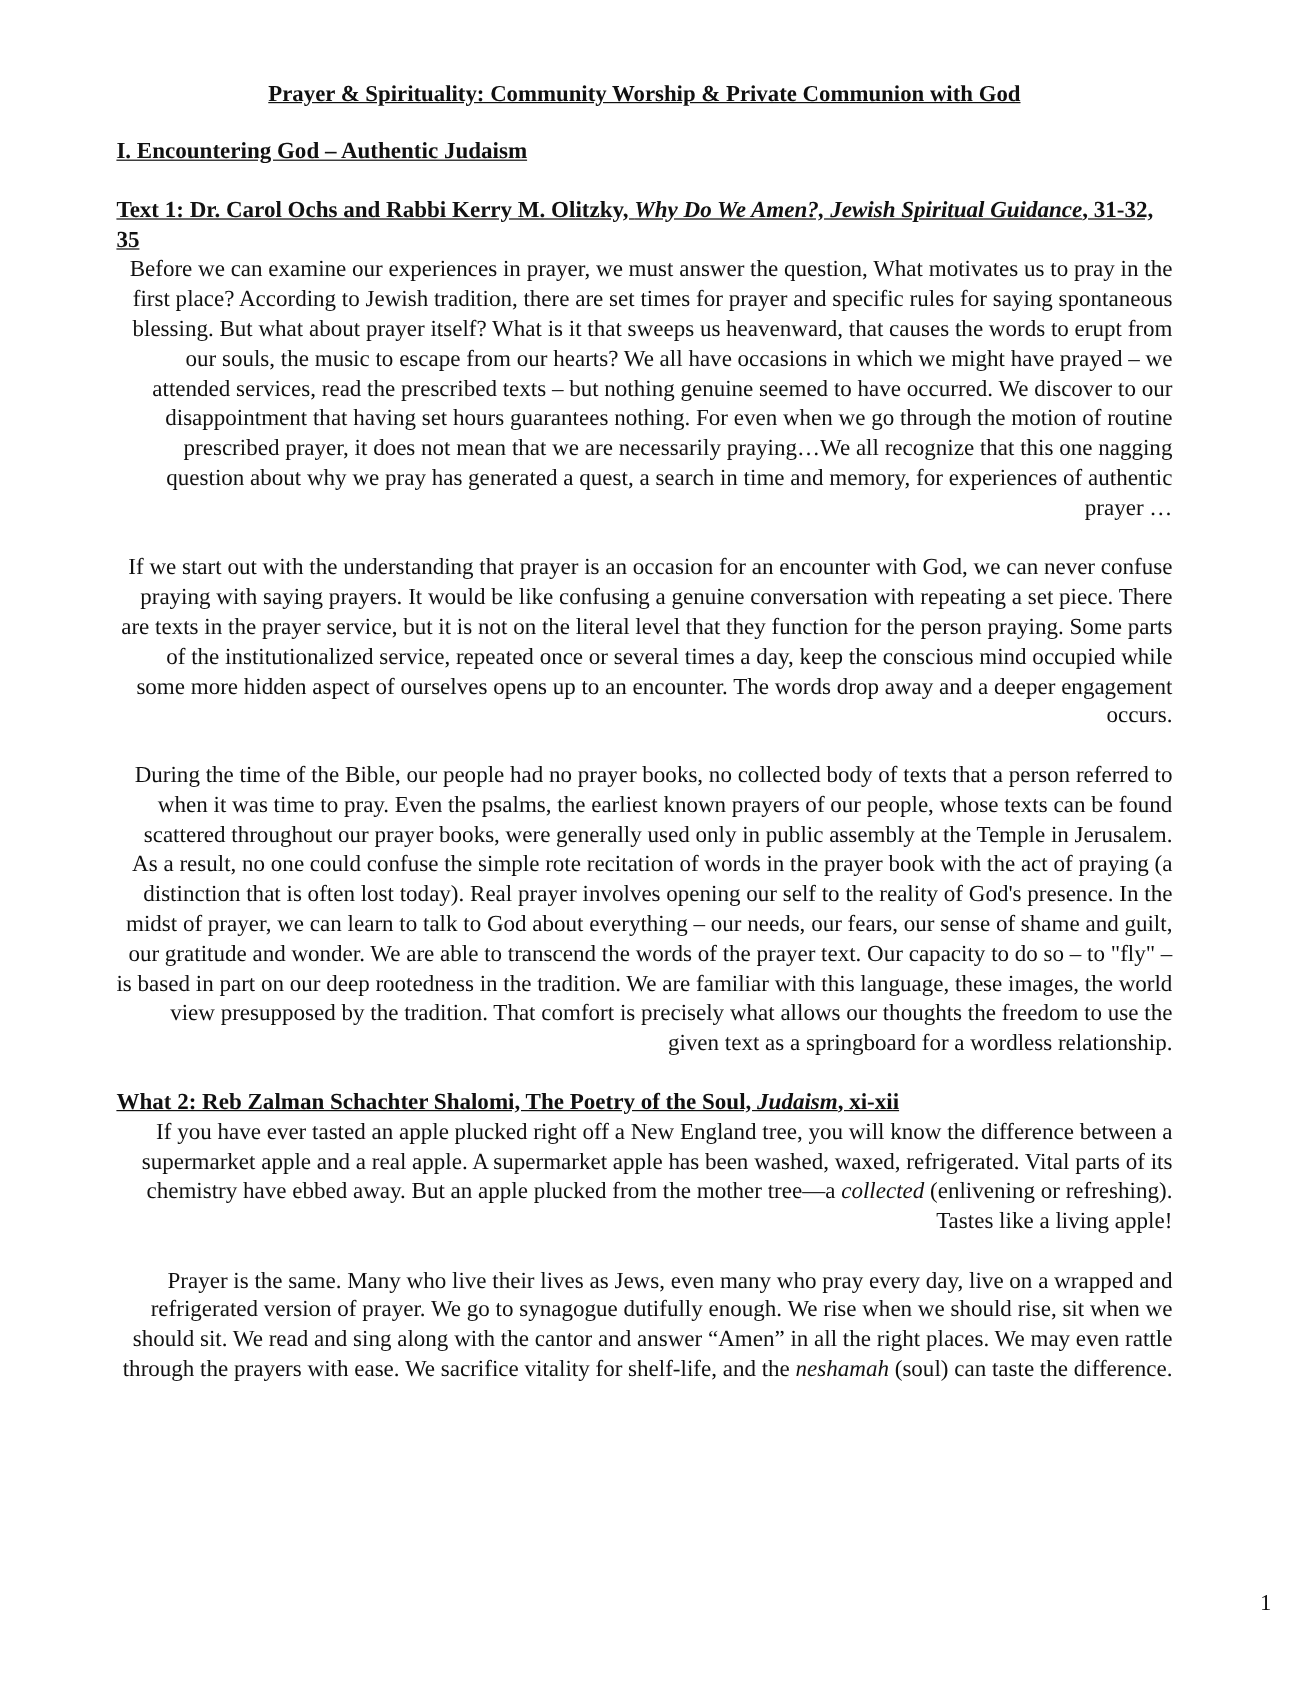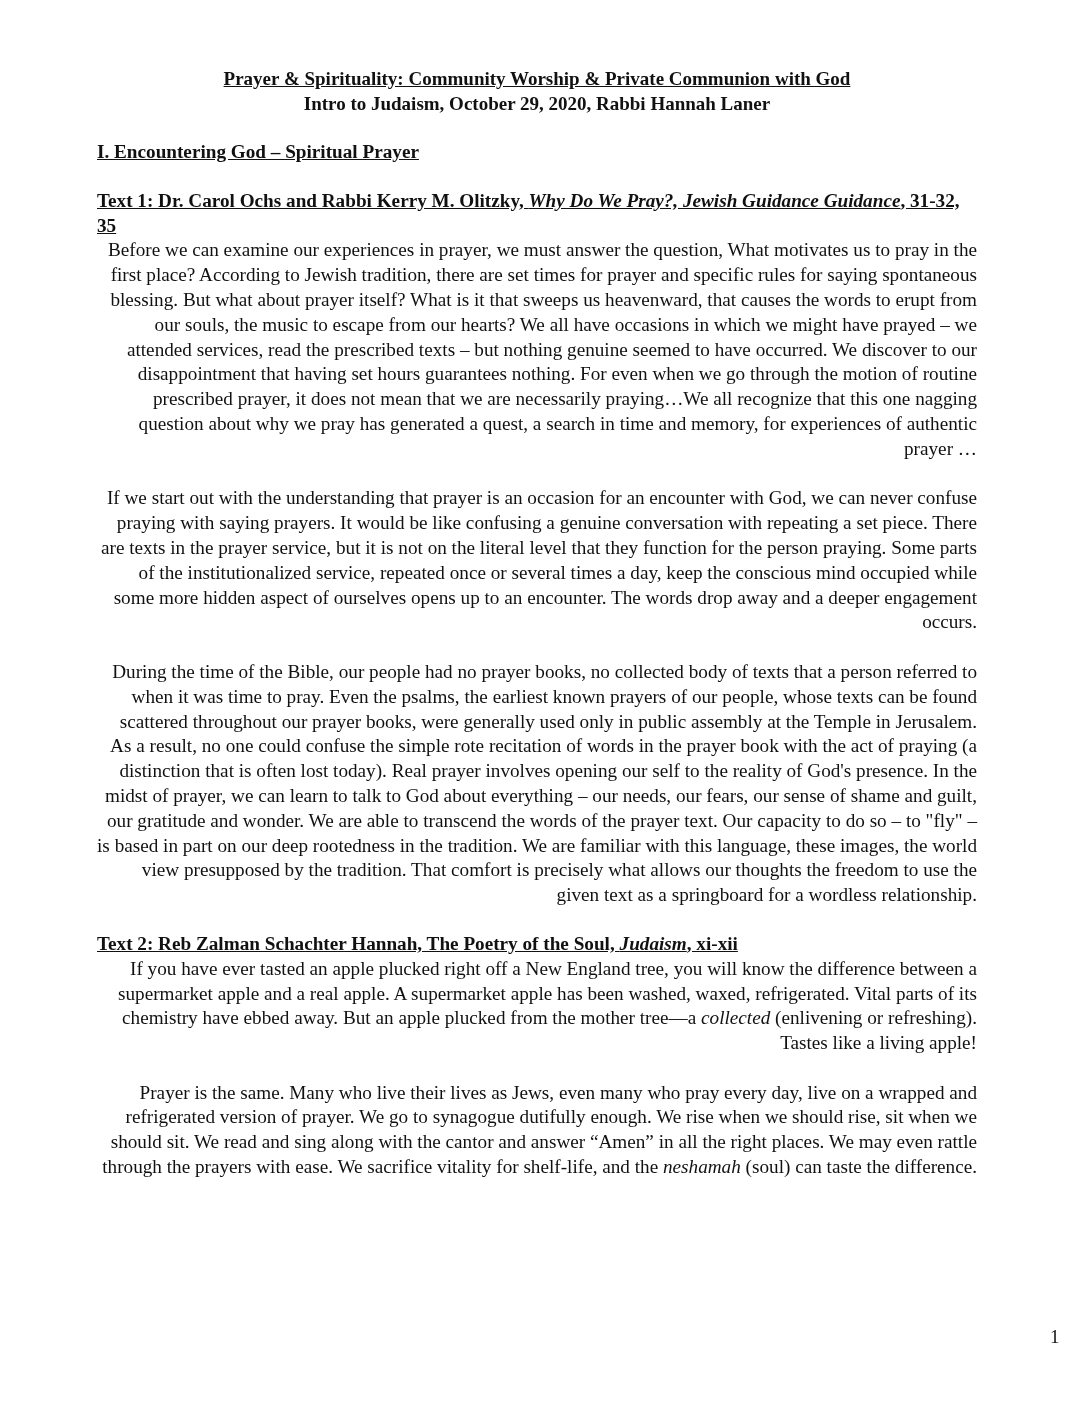--- a/index.html
+++ b/index.html
@@ -14,32 +14,31 @@
   p { margin:0; text-align:right; }
   .gap { margin-top:24.8px; }
   .pageno { position:absolute; left:1050px; top:1326px; font-family:"Liberation Serif", serif; font-size:19px; }
 </style>
 </head>
 <body>
 
 <div class="page">
   <div class="title">
     <div class="u">Prayer &amp; Spirituality: Community Worship &amp; Private Communion with God</div>
-    <div>Intro to Judaism, October 29, 2020, Rabbi Hannah Laner</div>
   </div>
 
-  <div class="sec">I. Encountering God – Spiritual Prayer</div>
+  <div class="sec">I. Encountering God – Authentic Judaism</div>
 
   <div class="th">
-    <span>Text 1: Dr. Carol Ochs and Rabbi Kerry M. Olitzky, </span><i>Why Do We Pray?, Jewish Guidance Guidance</i><span>, 31-32, 35</span>
+    <span>Text 1: Dr. Carol Ochs and Rabbi Kerry M. Olitzky, </span><i>Why Do We Amen?, Jewish Spiritual Guidance</i><span>, 31-32, 35</span>
   </div>
   <p>Before we can examine our experiences in prayer, we must answer the question, What motivates us to pray in the first place? According to Jewish tradition, there are set times for prayer and specific rules for saying spontaneous blessing. But what about prayer itself? What is it that sweeps us heavenward, that causes the words to erupt from our souls, the music to escape from our hearts? We all have occasions in which we might have prayed – we attended services, read the prescribed texts – but nothing genuine seemed to have occurred. We discover to our disappointment that having set hours guarantees nothing. For even when we go through the motion of routine prescribed prayer, it does not mean that we are necessarily praying…We all recognize that this one nagging question about why we pray has generated a quest, a search in time and memory, for experiences of authentic prayer …</p>
   <p class="gap">If we start out with the understanding that prayer is an occasion for an encounter with God, we can never confuse praying with saying prayers. It would be like confusing a genuine conversation with repeating a set piece. There are texts in the prayer service, but it is not on the literal level that they function for the person praying. Some parts of the institutionalized service, repeated once or several times a day, keep the conscious mind occupied while some more hidden aspect of ourselves opens up to an encounter. The words drop away and a deeper engagement occurs.</p>
   <p class="gap">During the time of the Bible, our people had no prayer books, no collected body of texts that a person referred to when it was time to pray. Even the psalms, the earliest known prayers of our people, whose texts can be found scattered throughout our prayer books, were generally used only in public assembly at the Temple in Jerusalem. As a result, no one could confuse the simple rote recitation of words in the prayer book with the act of praying (a distinction that is often lost today). Real prayer involves opening our self to the reality of God's presence. In the midst of prayer, we can learn to talk to God about everything – our needs, our fears, our sense of shame and guilt, our gratitude and wonder. We are able to transcend the words of the prayer text. Our capacity to do so – to "fly" – is based in part on our deep rootedness in the tradition. We are familiar with this language, these images, the world view presupposed by the tradition. That comfort is precisely what allows our thoughts the freedom to use the given text as a springboard for a wordless relationship.</p>
 
   <div class="th">
-    <span>Text 2: Reb Zalman Schachter Hannah, The Poetry of the Soul, </span><i>Judaism</i><span>, xi-xii</span>
+    <span>What 2: Reb Zalman Schachter Shalomi, The Poetry of the Soul, </span><i>Judaism</i><span>, xi-xii</span>
   </div>
   <p><span>If you have ever tasted an apple plucked right off a New England tree, you will know the difference between a supermarket apple and a real apple. A supermarket apple has been washed, waxed, refrigerated. Vital parts of its chemistry have ebbed away. But an apple plucked from the mother tree—a </span><i>collected</i><span> (enlivening or refreshing). Tastes like a living apple!</span></p>
   <p class="gap"><span>Prayer is the same. Many who live their lives as Jews, even many who pray every day, live on a wrapped and refrigerated version of prayer. We go to synagogue dutifully enough. We rise when we should rise, sit when we should sit. We read and sing along with the cantor and answer “Amen” in all the right places. We may even rattle through the prayers with ease. We sacrifice vitality for shelf-life, and the </span><i>neshamah</i><span> (soul) can taste the difference.</span></p>
 </div>
 
 <div class="pageno">1</div>
 
 </body></html>

